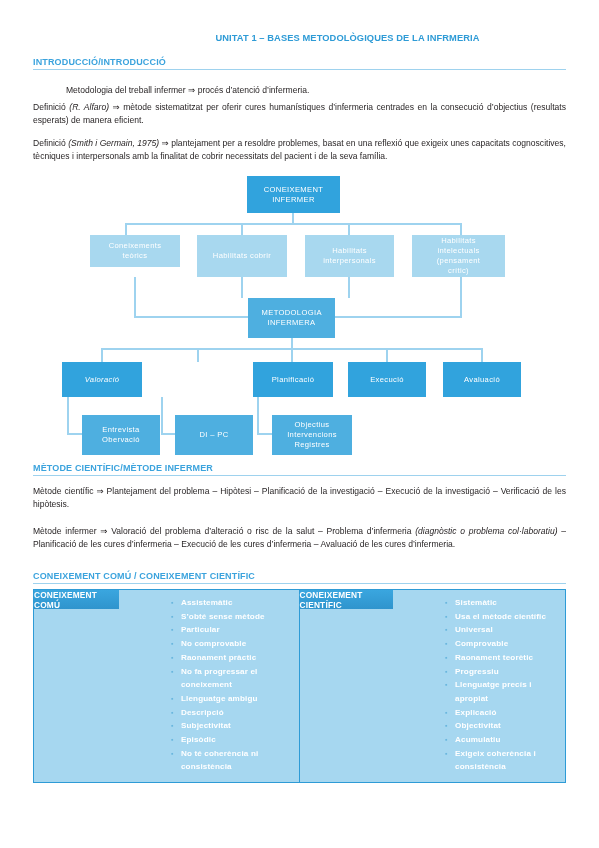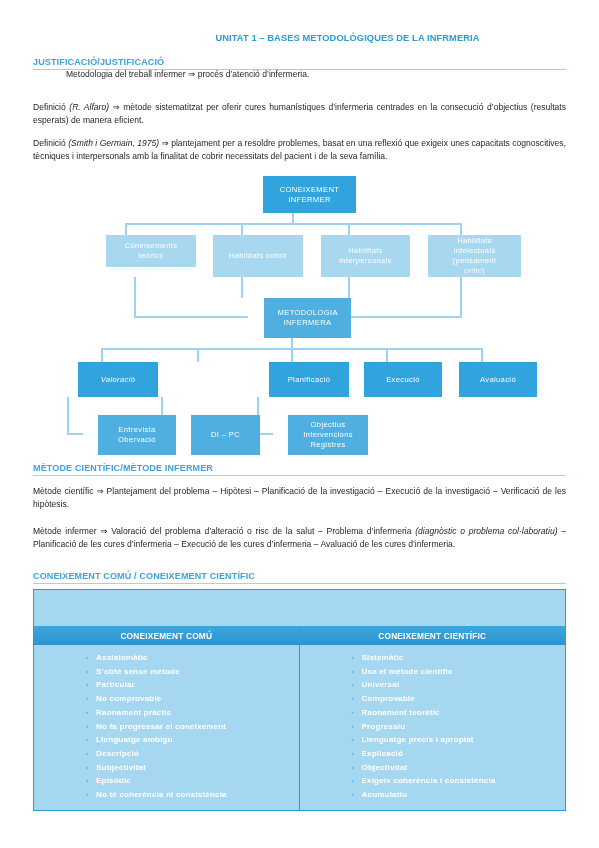--- a/index.html
+++ b/index.html
@@ -40,36 +40,35 @@
   .diagram { position: absolute; left: 0; top: 0; width: 599px; height: 480px; }
   .node {
     position: absolute;
     display: flex; align-items: center; justify-content: center;
     text-align: center;
     color: #ffffff;
     font-size: 7.6px;
     line-height: 10px;
     letter-spacing: .35px;
     padding: 2px 15px;
-    margin-left: 16px;
   }
   .node.dark  { background: #31a3dd; }
   .node.light { background: #a8d8ef; }
   .node.mid   { background: #4eafe0; }
   .connector  { position: absolute; background: #9ed3ef; }
 
   
   .cmp-table {
     position: absolute; left: 33px; top: 589px;
     width: 533px;
     border: 1.6px solid #2e9bd6;
     display: flex;
     background: #a6d7f0;
   }
-  .cmp-col { width: 50%; display: flex; flex-direction: column; margin-top: 36px; }
+  .cmp-col { width: 50%; display: flex; flex-direction: row; }
   .cmp-col.left { border-right: 1.6px solid #2e9bd6; }
   .cmp-head {
     height: 19px;
     display: flex; align-items: center; justify-content: center;
     background: linear-gradient(#3aa6df, #2f94cd);
     color: #ffffff; font-size: 8.3px; font-weight: bold; letter-spacing: .2px;
   }
   .cmp-body { padding: 6px 0 8px 16px; }
   .cmp-li {
     display: flex; align-items: flex-start;
@@ -82,23 +81,23 @@
     color: #6ab6de; font-size: 7px; line-height: 13.7px;
   }
 </style>
 </head>
 <body>
 
 <div class="page">
 
   <div class="doc-title">UNITAT 1 – BASES METODOLÒGIQUES DE LA INFRMERIA</div>
 
-  <div class="section-head" style="top:57px;">JUSTIFICACIÓ/JUSTIFICACIÓ</div>
-
-  <div class="para" style="top:68px;padding-left:33px;">Metodologia del treball infermer ⇒ procés d’atenció d’infermeria.</div>
+  <div class="section-head" style="top:57px;">INTRODUCCIÓ/INTRODUCCIÓ</div>
+
+  <div class="para" style="top:84px;padding-left:33px;">Metodologia del treball infermer ⇒ procés d’atenció d’infermeria.</div>
 
   <div class="para" style="top:101px;">
     <span>Definició</span>
     <i>(R. Alfaro)</i><span> ⇒ mètode sistematitzat per oferir cures humanístiques d’infermeria centrades en la consecució d’objectius (resultats esperats) de manera eficient.</span>
   </div>
 
   <div class="para" style="top:137px;">
     <span>Definició</span>
     <i>(Smith i Germain, 1975)</i><span> ⇒ plantejament per a resoldre problemes, basat en una reflexió que exigeix unes capacitats cognoscitives, tècniques i interpersonals amb la finalitat de cobrir necessitats del pacient i de la seva família.</span>
   </div>
@@ -145,21 +144,21 @@
     <div class="node dark" style="left:443px; top:362px; width:78px; height:35px;">Avaluació</div>
 
     <div class="connector" style="left:67px; top:397px; width:1.6px; height:37px;"></div>
     <div class="connector" style="left:67px; top:433px; width:16px; height:1.6px;"></div>
     <div class="connector" style="left:161px; top:397px; width:1.6px; height:37px;"></div>
     <div class="connector" style="left:161px; top:433px; width:15px; height:1.6px;"></div>
     <div class="connector" style="left:257px; top:397px; width:1.6px; height:37px;"></div>
     <div class="connector" style="left:257px; top:433px; width:16px; height:1.6px;"></div>
 
     <div class="node mid" style="left:82px; top:415px; width:78px; height:40px;">Entrevista Obervació</div>
-    <div class="node mid" style="left:175px; top:415px; width:69px; height:40px;">DI – PC</div>
+    <div class="node mid" style="left:175px; top:415px; width:78px; height:40px;">DI – PC</div>
     <div class="node mid" style="left:272px; top:415px; width:80px; height:40px;">Objectius Intervencions Registres</div>
   </div>
 
   <div class="section-head" style="top:463px;">MÈTODE CIENTÍFIC/MÈTODE INFERMER</div>
 
   <div class="para" style="top:485px;">Mètode científic ⇒ Plantejament del problema – Hipòtesi – Planificació de la investigació – Execució de la investigació – Verificació de les hipòtesis.</div>
 
   <div class="para" style="top:525px;">
     <span>Mètode infermer ⇒ Valoració del problema d’alteració o risc de la salut – Problema d’infermeria </span><i>(diagnòstic o problema col·laboratiu)</i><span> – Planificació de les cures d’infermeria – Execució de les cures d’infermeria – Avaluació de les cures d’infermeria.</span>
   </div>
@@ -250,23 +249,23 @@
         <div class="cmp-li">
             <span class="cmp-bullet">▪</span>
             <span>Explicació</span>
           </div>
         <div class="cmp-li">
             <span class="cmp-bullet">▪</span>
             <span>Objectivitat</span>
           </div>
         <div class="cmp-li">
             <span class="cmp-bullet">▪</span>
+            <span>Acumulatiu</span>
+          </div>
+        <div class="cmp-li">
+            <span class="cmp-bullet">▪</span>
             <span>Exigeix coherència i consistència</span>
-          </div>
-        <div class="cmp-li">
-            <span class="cmp-bullet">▪</span>
-            <span>Acumulatiu</span>
           </div>
       </div>
     </div>
   </div>
 
 </div>
 
 </body></html>

